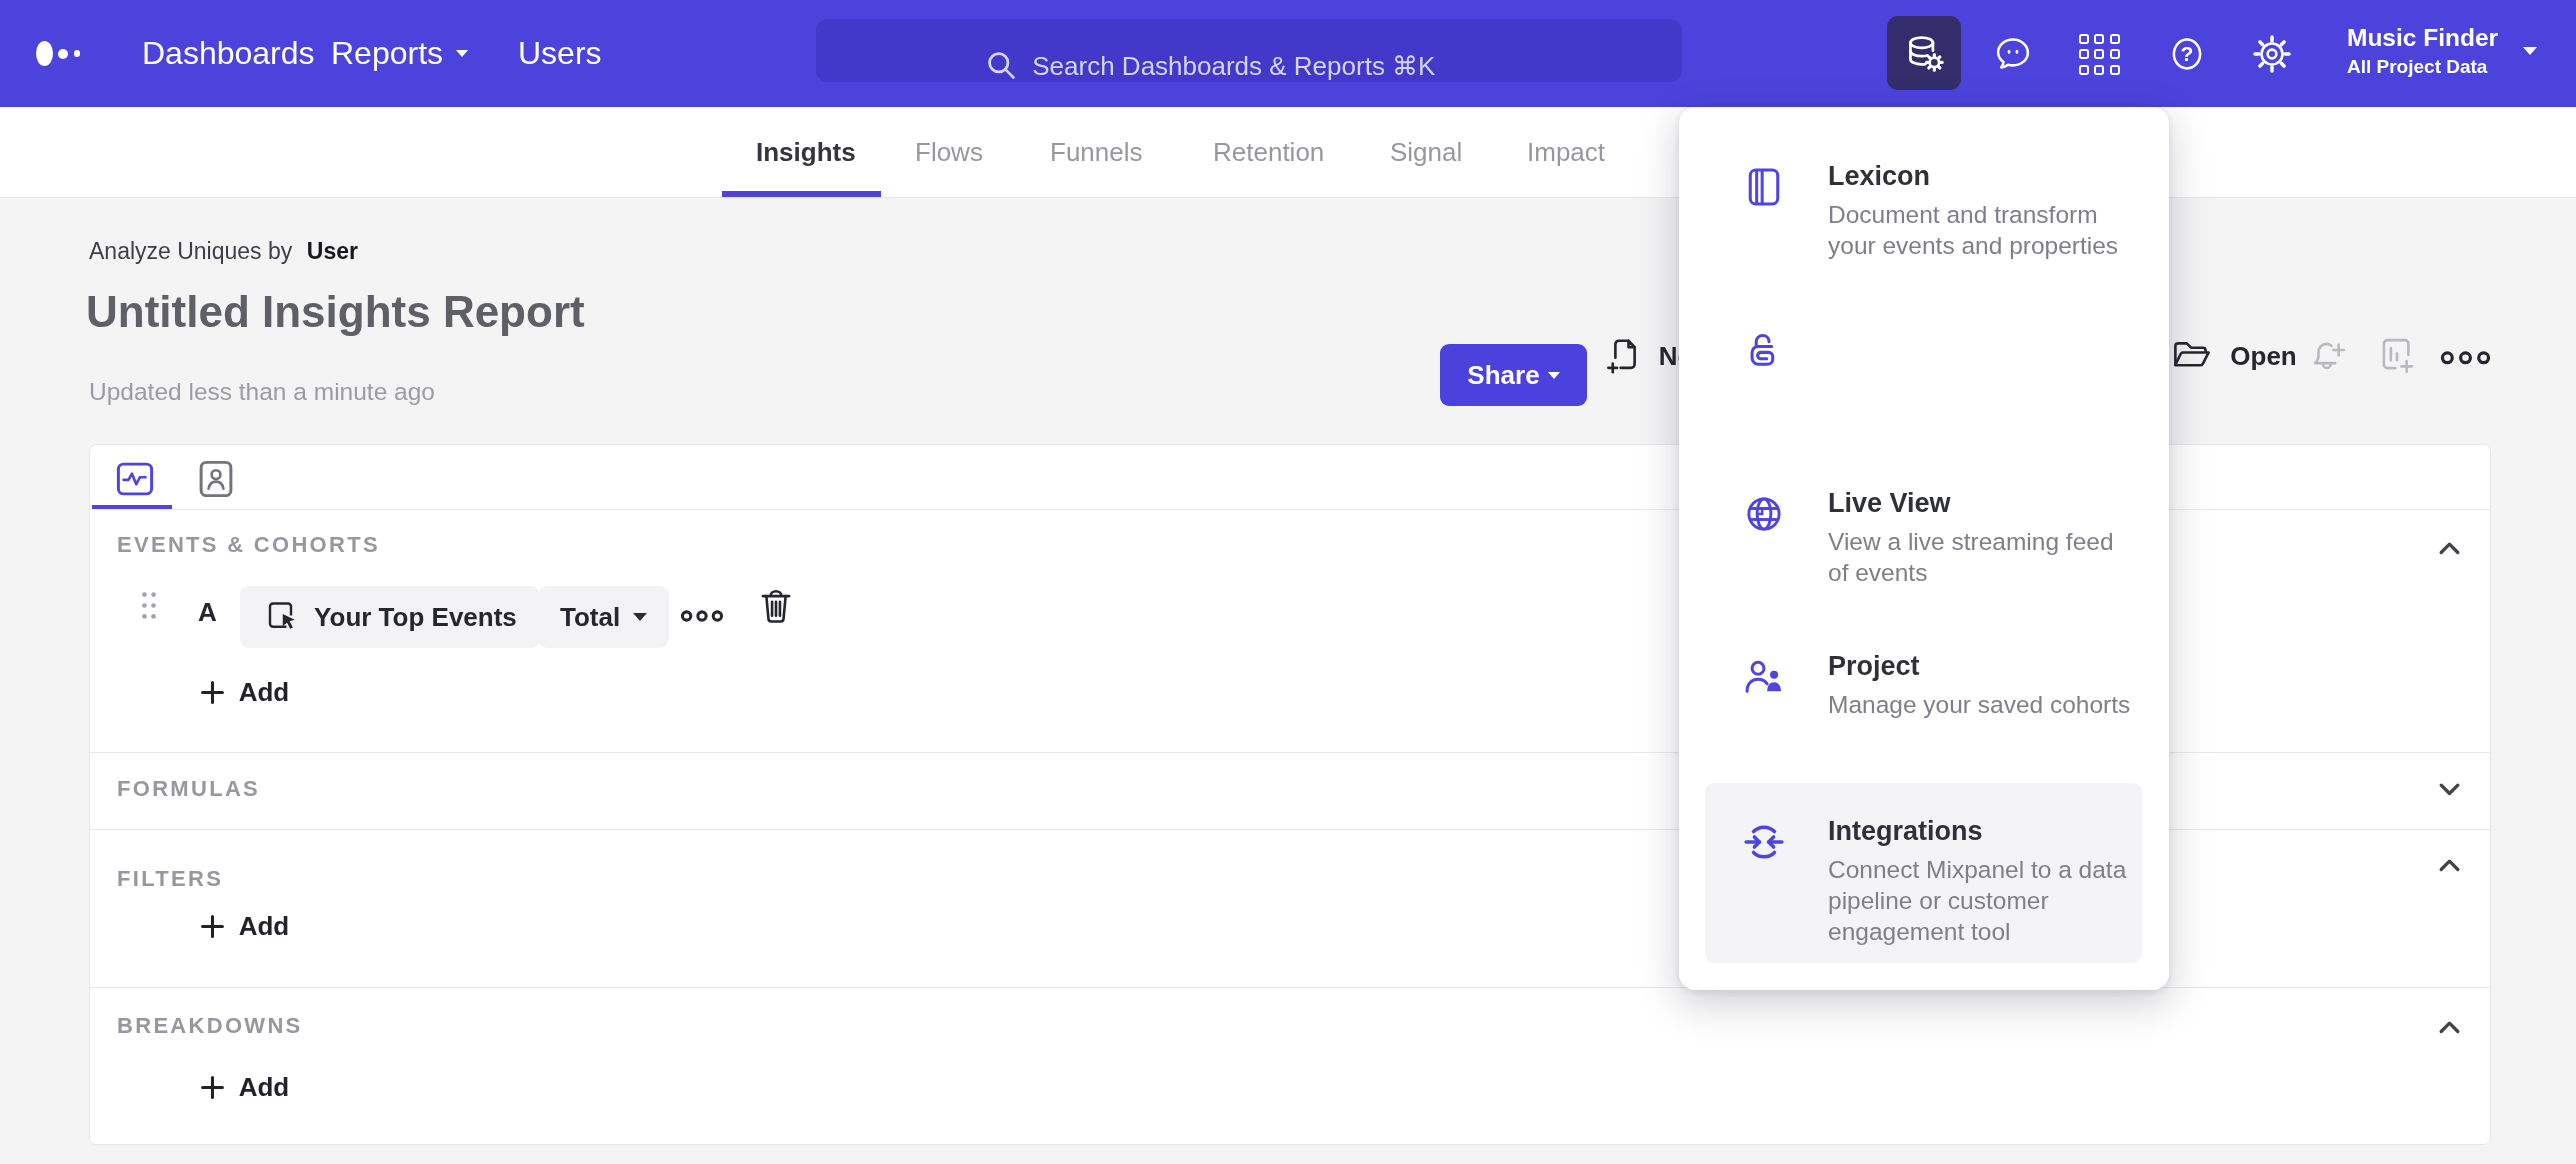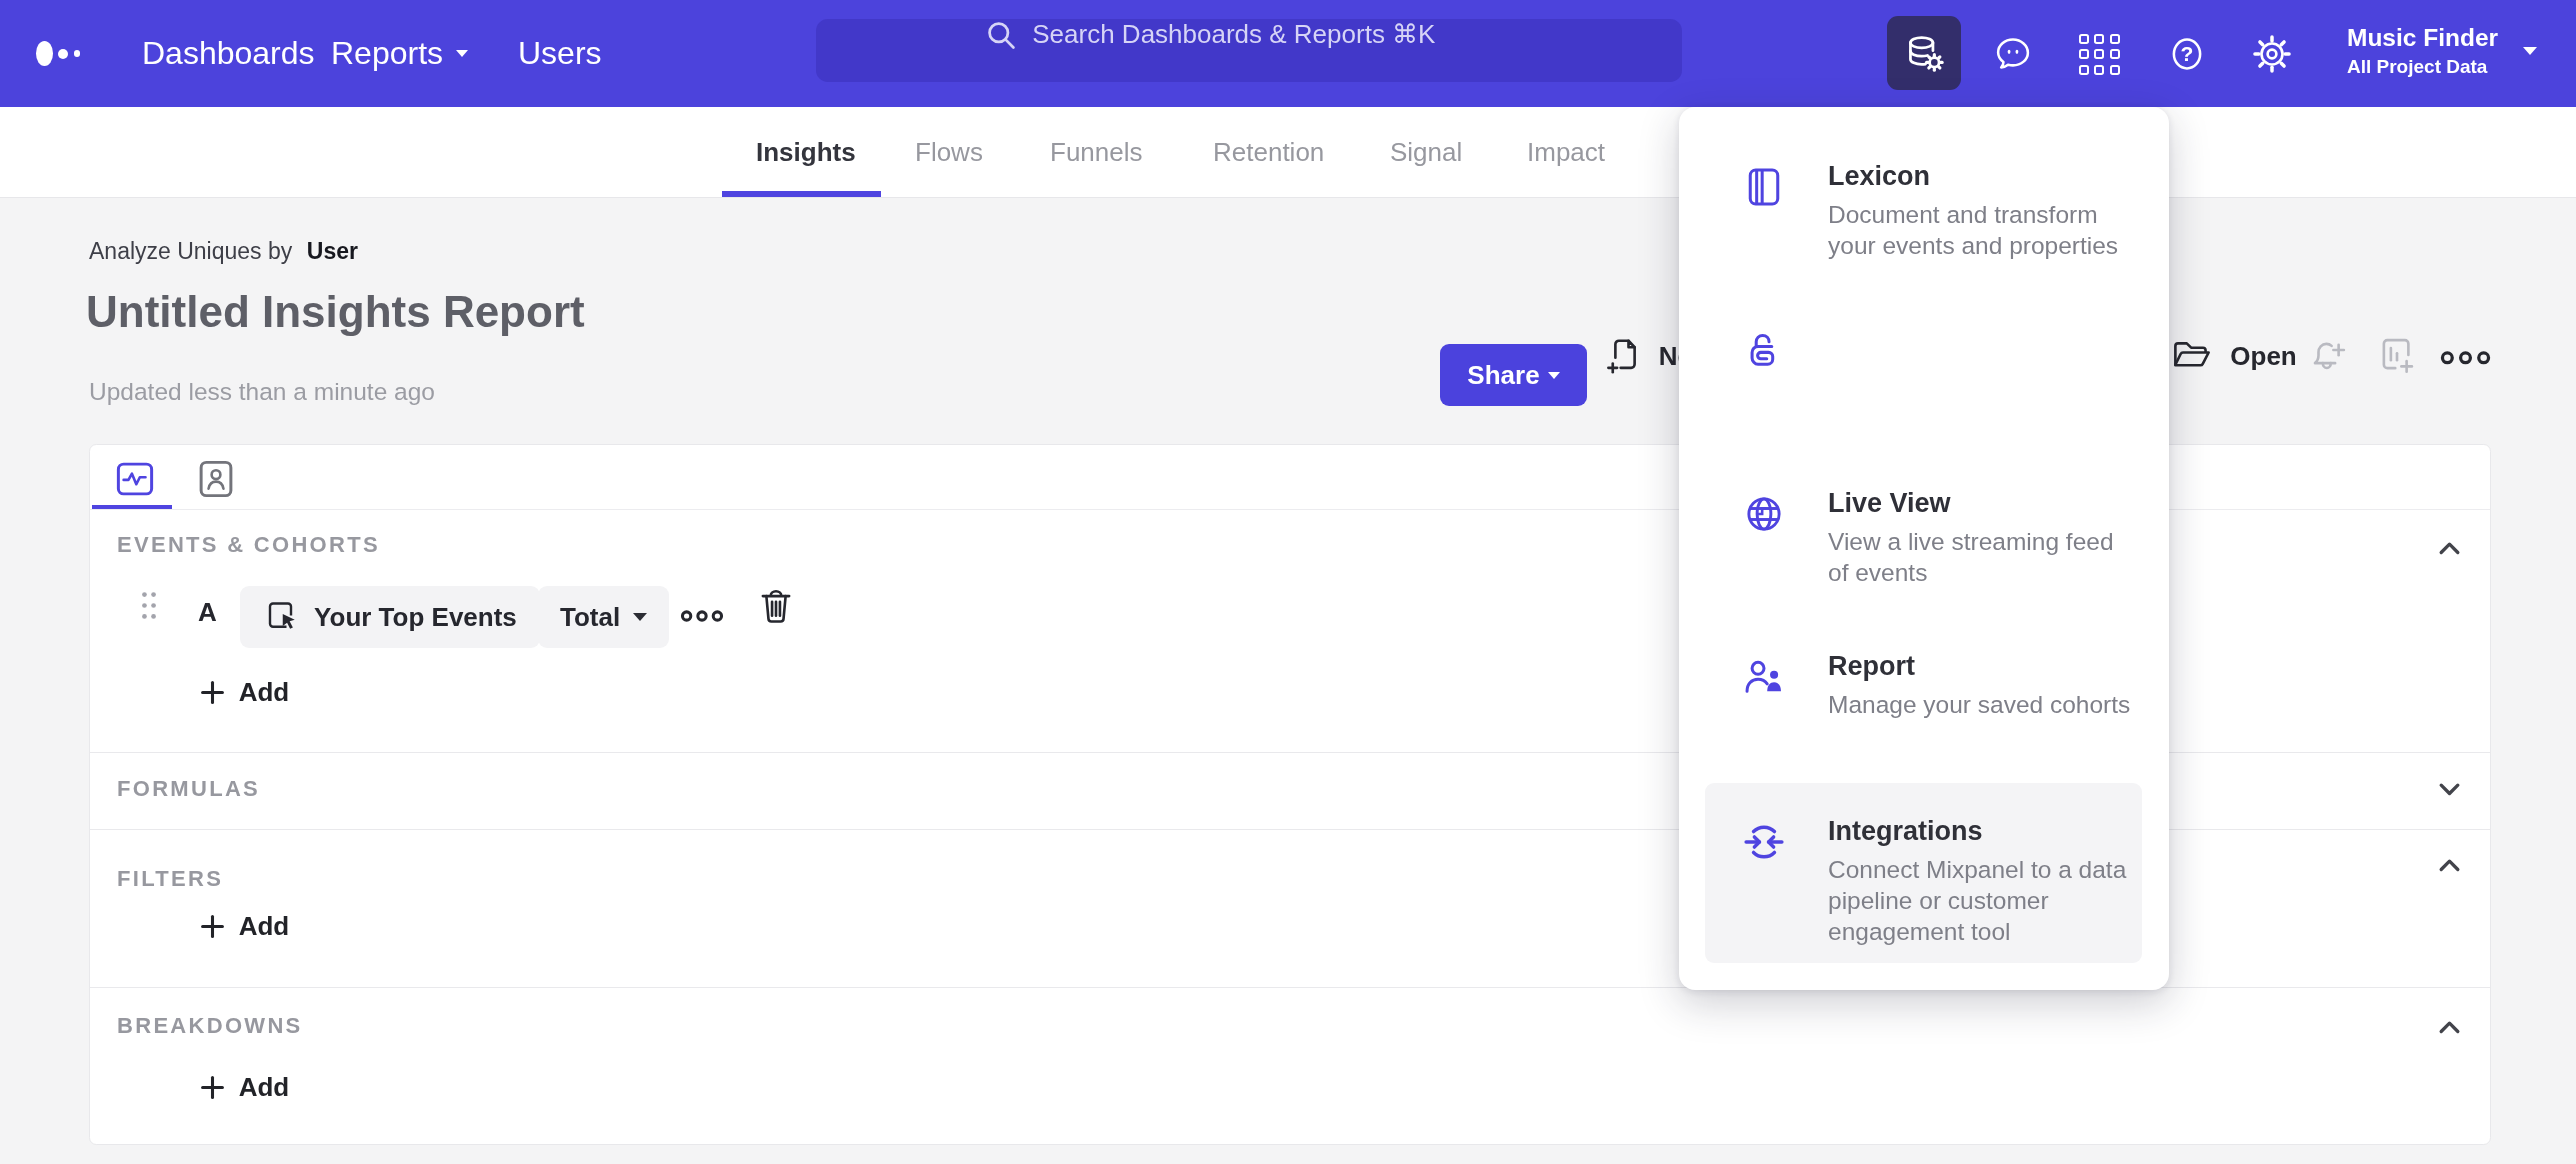--- a/index.html
+++ b/index.html
@@ -20,21 +20,21 @@
   #app{position:absolute;inset:0;}
 
   
   .topbar{position:absolute;left:0;top:0;width:2576px;height:107px;background:var(--topbar);z-index:10;}
   .logo{position:absolute;left:36px;top:0;height:107px;display:flex;align-items:center;gap:5.4px;cursor:pointer;}
   .logo .d1{width:17px;height:24.5px;border-radius:50%;background:#fff;}
   .logo .d2{width:10px;height:10px;border-radius:50%;background:#fff;}
   .logo .d3{width:6.3px;height:6.3px;border-radius:50%;background:#fff;}
   .topnav-item{position:absolute;top:0;height:107px;display:flex;align-items:center;gap:12.7px;color:#fff;font-size:32px;font-weight:500;cursor:pointer;}
   .caret{width:0;height:0;border-left:7.3px solid transparent;border-right:7.3px solid transparent;border-top:8.2px solid currentColor;display:inline-block;}
-  .searchbar{position:absolute;left:816px;top:19px;width:866px;height:63px;border-radius:11.8px;background:var(--search-bg);display:flex;align-items:flex-start;justify-content:center;gap:14.5px;cursor:text;}
+  .searchbar{position:absolute;left:816px;top:19px;width:866px;height:63px;border-radius:11.8px;background:var(--search-bg);display:flex;align-items:flex-end;justify-content:center;gap:14.5px;cursor:text;}
   .searchbar input{background:transparent;border:none;outline:none;width:481px;font-size:26px;color:#e3e1fb;font-family:"Liberation Sans",sans-serif;}
   .searchbar input::placeholder{color:#d6d4f6;opacity:1;}
   .top-iconbtn{position:absolute;cursor:pointer;}
   .db-btn{left:1887px;top:16.3px;width:74px;height:74px;border-radius:11px;background:var(--active-icon-bg);display:flex;align-items:center;justify-content:center;}
   .apps-grid{display:grid;grid-template-columns:repeat(3,10px);grid-template-rows:repeat(3,10px);gap:5.4px;}
   .apps-grid span{width:10px;height:10px;border:2.7px solid #fff;border-radius:2.7px;display:block;}
   .project{position:absolute;left:2347px;top:22px;cursor:pointer;color:#fff;}
   .project .pname{font-size:24.5px;font-weight:700;line-height:31px;}
   .project .pscope{font-size:19px;font-weight:700;line-height:27px;}
   .project-caret{position:absolute;left:2523px;top:47px;color:#fff;}
@@ -444,21 +444,21 @@
     <div class="mi mi4">
       <div class="mi-icon">
         <svg width="44" height="44" viewBox="0 0 48 48" fill="none" stroke="#4f44e0" stroke-width="3.3" stroke-linecap="round">
           <circle cx="17.5" cy="14.5" r="6.5"></circle>
           <path d="M5.5 39.5 c0-8.2 5-13 12-13 4.3 0 7.8 1.8 10 5"></path>
           <circle cx="35" cy="21.5" r="4.4" fill="#4f44e0" stroke="none"></circle>
           <path d="M27.5 39.5 c0-6.4 3.2-9.8 7.5-9.8 s7.5 3.4 7.5 9.8 z" fill="#4f44e0" stroke="none"></path>
         </svg>
       </div>
       <div>
-        <div class="mi-title">Report</div>
+        <div class="mi-title">Project</div>
         <div class="mi-desc">Manage your saved cohorts</div>
       </div>
     </div>
 
     <div class="mi mi5">
       <div class="mi-icon">
         <svg width="44" height="44" viewBox="0 0 48 48" fill="none" stroke="#4f44e0" stroke-width="3.8" stroke-linecap="round" stroke-linejoin="round">
           <path d="M12.6 12.6 A16 16 0 0 1 35.4 12.6"></path>
           <path d="M35.4 35.4 A16 16 0 0 1 12.6 35.4"></path>
           <line x1="4.5" y1="24" x2="19" y2="24"></line>

